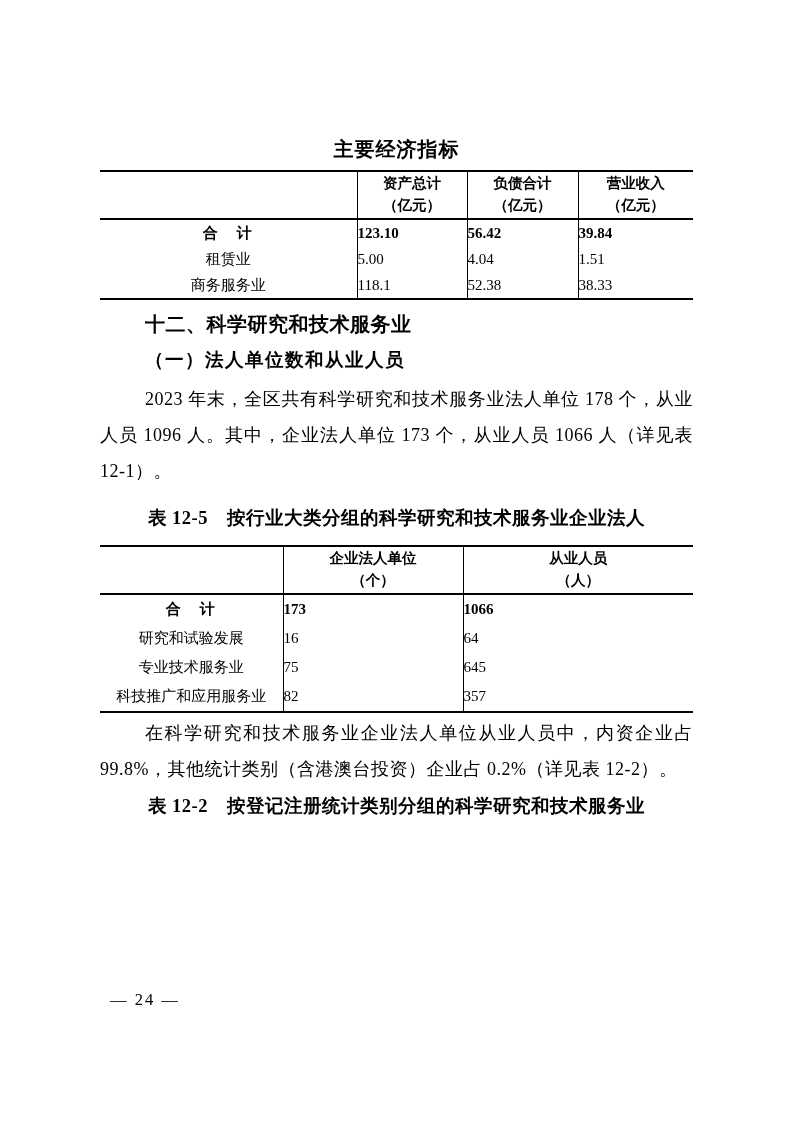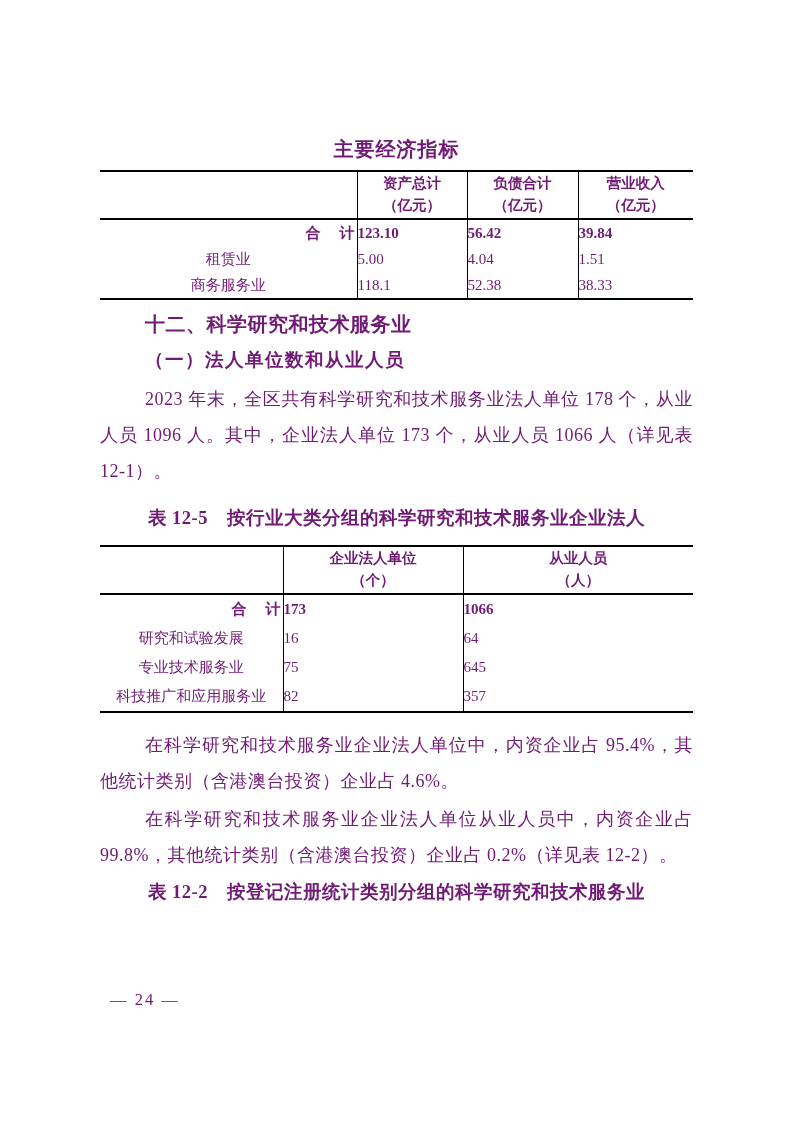--- a/index.html
+++ b/index.html
@@ -5,21 +5,21 @@
   html, body {
     margin: 0;
     padding: 0;
     background: #ffffff;
   }
   .page {
     position: relative;
     width: 742px;
     height: 1122px;
     background: #ffffff;
-    color: #701a75;
+    color: #000000;
     font-family: "Liberation Serif", "DejaVu Serif", serif;
     overflow: hidden;
   }
   .content {
     position: absolute;
     left: 100px;
     top: 0;
     width: 593px;
   }
 
@@ -114,21 +114,21 @@
   }
   td.num {
     text-align: left;
     padding-right: 3px;
     font-family: Liberation Serif, serif;
   }
   tr.total-row td {
     font-weight: bold;
   }
   tr.total-row td.lbl {
-    text-align: right;
+    text-align: center;
     padding-left: 0;
     letter-spacing: 2px;
   }
 
   
   .page-number {
     position: absolute;
     left: 110px;
     top: 990px;
     font-size: 16.5px;
@@ -234,21 +234,20 @@
           <td class="num">645</td>
         </tr>
         <tr>
           <td class="lbl">科技推广和应用服务业</td>
           <td class="num">82</td>
           <td class="num">357</td>
         </tr>
       </tbody>
     </table>
 
-    <p class="para p2">在科学研究和技术服务业企业法人单位中，内资企业占 95.4%，其他统计类别（含港澳台投资）企业占 4.6%。</p>
     <p class="para tight">在科学研究和技术服务业企业法人单位从业人员中，内资企业占 99.8%，其他统计类别（含港澳台投资）企业占 0.2%（详见表 12-2）。</p>
 
     <div class="tbl-caption single">表 12-2　按登记注册统计类别分组的科学研究和技术服务业</div>
 
   </div>
 
   <div class="page-number">— 24 —</div>
 </div>
 
 </body></html>

